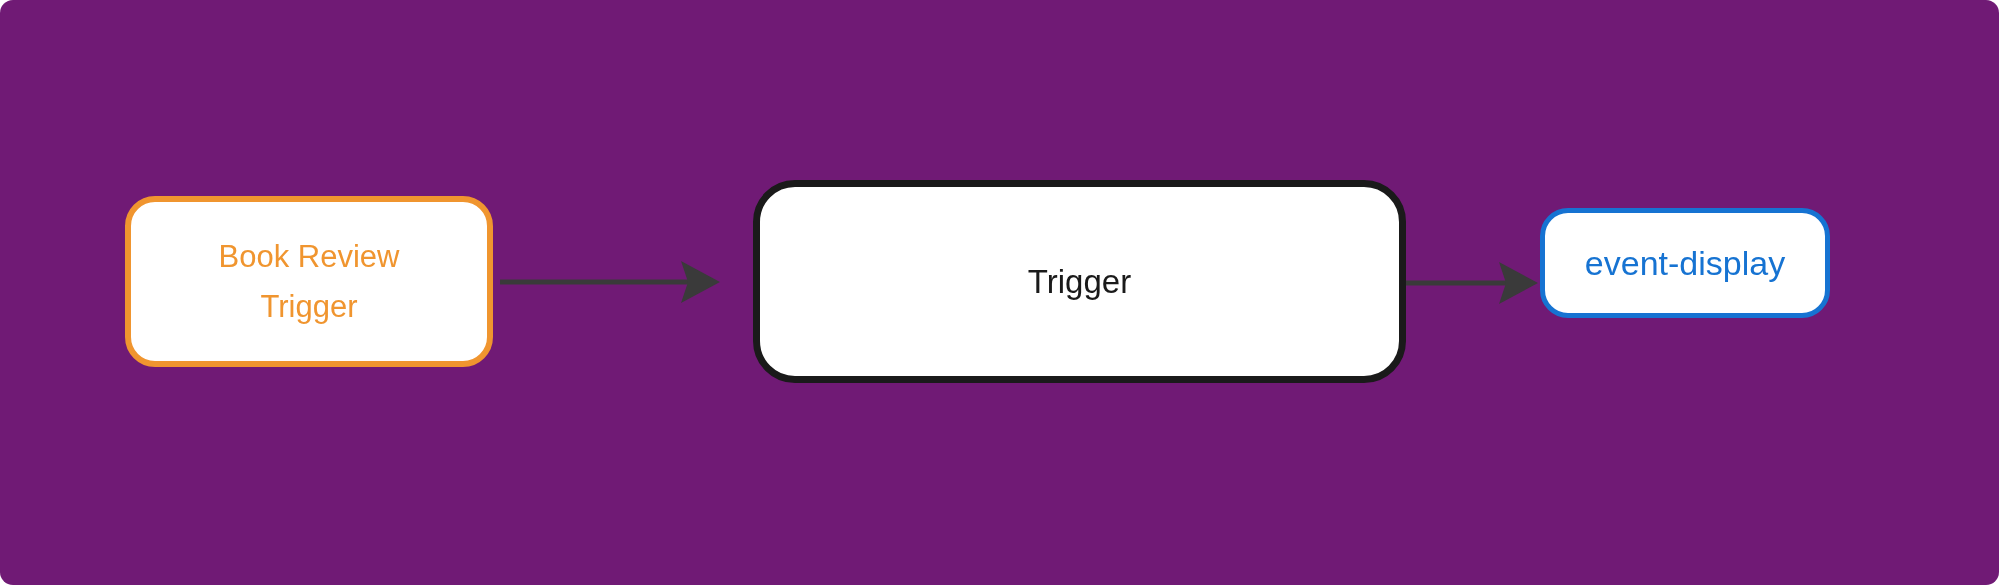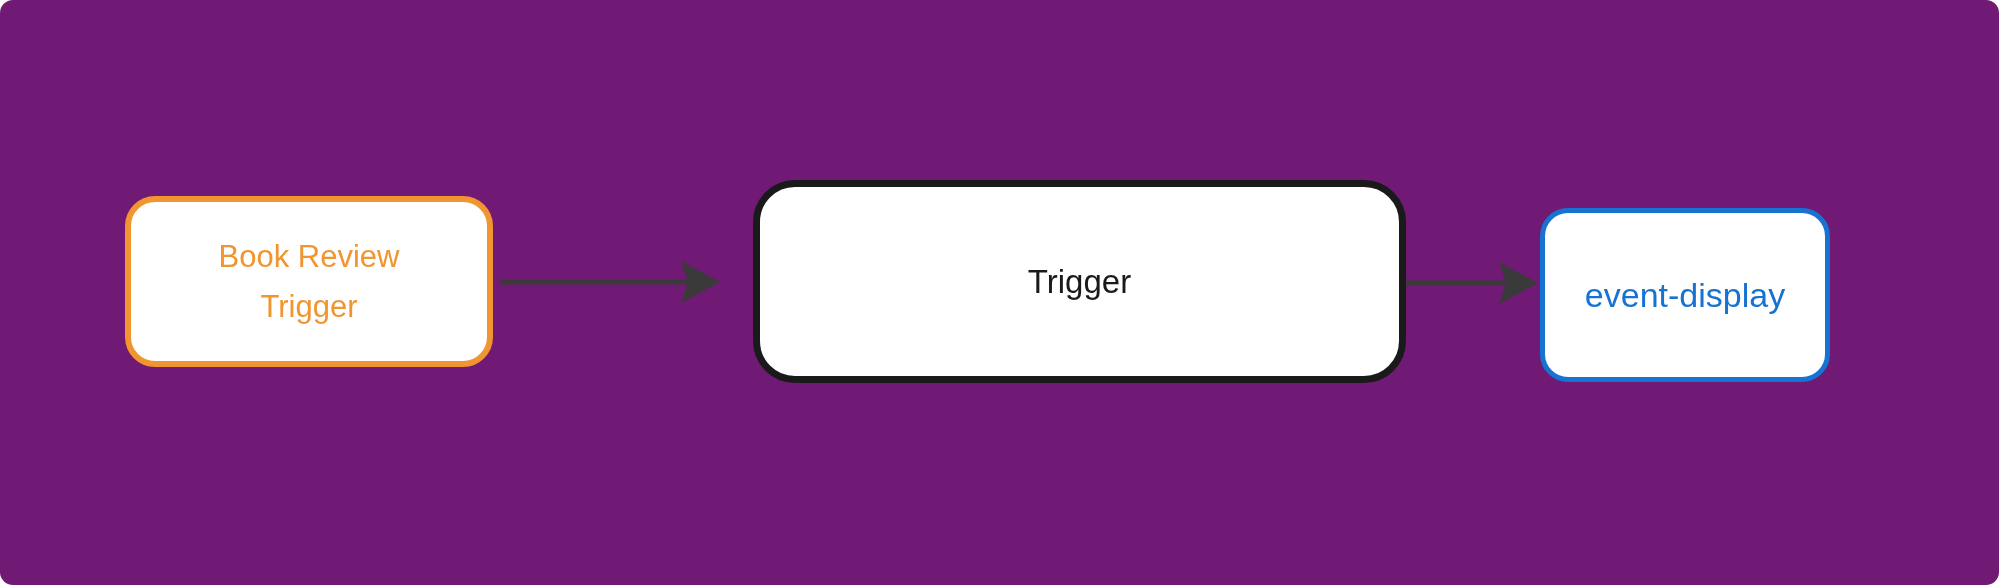--- a/index.html
+++ b/index.html
@@ -62,21 +62,21 @@
     margin-left: 31px;
   }
   .node-trigger .label {
     font-size: 33px;
     line-height: 52px;
   }
   .node-event-display {
     left: 1540px;
     top: 208px;
     width: 290px;
-    height: 174px;
+    height: 110px;
     border: 5px solid #1673d2;
     border-radius: 28px;
   }
   .node-event-display .label {
     font-size: 34px;
     line-height: 44px;
   }
 </style>
 </head>
 <body>

